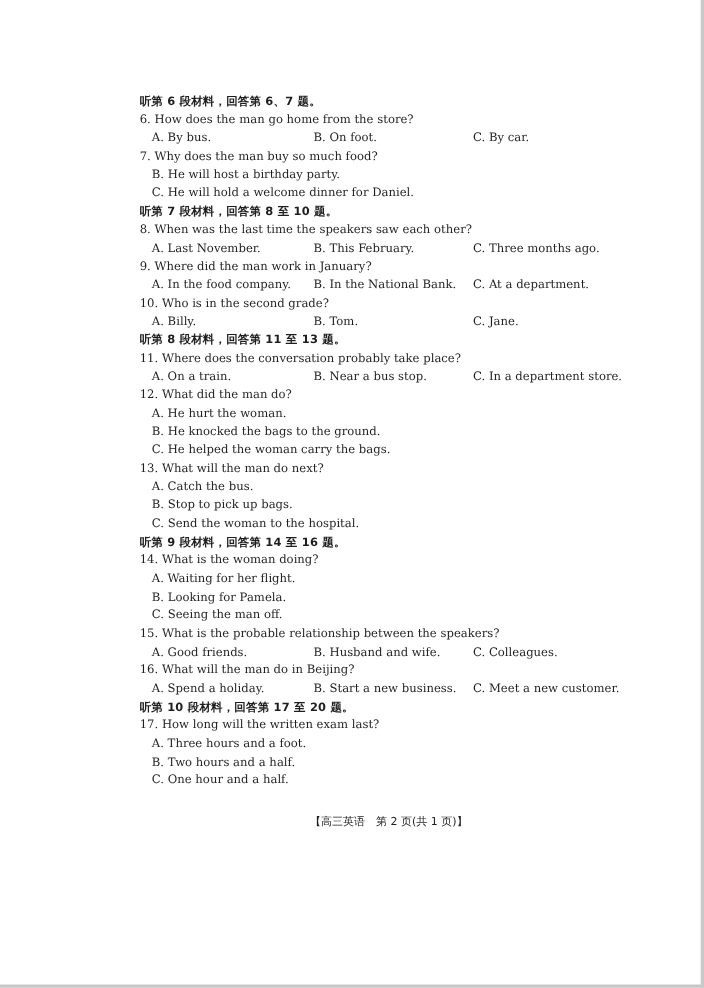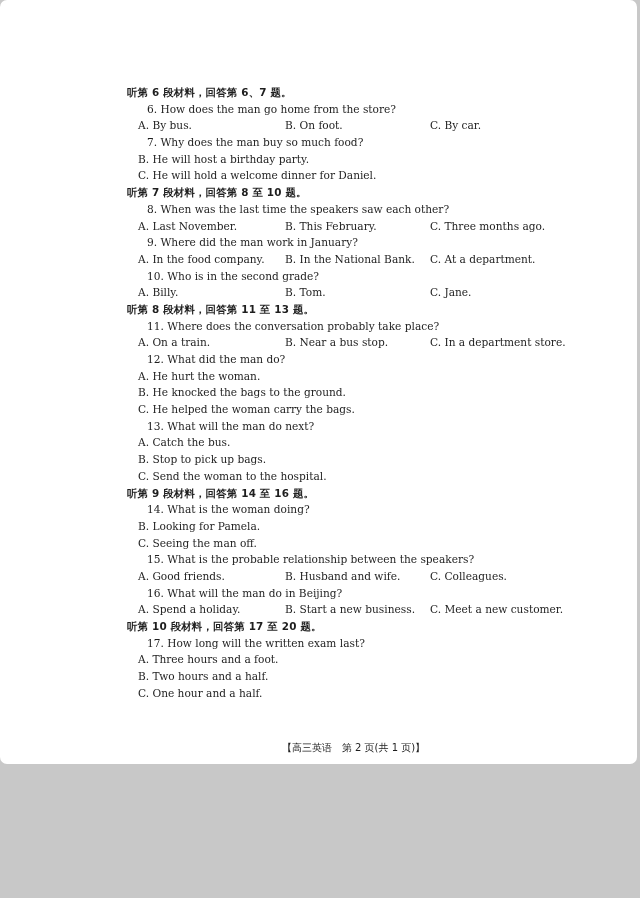--- a/index.html
+++ b/index.html
@@ -13,23 +13,22 @@
       position: relative;
       overflow: hidden;
       font-family: "DejaVu Serif", "Liberation Serif", serif;
       color: #1e1e1e;
     }
     .page {
       position: absolute;
       left: 0;
       top: 0;
       width: 637px;
-      height: 764px;
+      height: 895px;
       background: #ffffff;
-      border-radius: 7px;
     }
     .content {
       position: absolute;
       left: 127px;
       top: 84px;
       width: 450px;
     }
     .line {
       height: 16.7px;
       line-height: 16.7px;
@@ -38,21 +37,20 @@
       position: relative;
     }
     .section-header {
       font-weight: bold;
       font-family: "DejaVu Sans", "Liberation Sans", sans-serif;
       font-size: 10.4px;
       letter-spacing: 0.2px;
     }
     .question {
       padding-left: 0;
-      margin-left: 20px;
     }
     .opt-stack {
       padding-left: 11px;
     }
     .opt-row {
       position: relative;
     }
     .opt-row .opt {
       position: absolute;
       top: 0;
@@ -121,20 +119,21 @@
     <div class="line opt-stack">A. He hurt the woman.</div>
     <div class="line opt-stack">B. He knocked the bags to the ground.</div>
     <div class="line opt-stack">C. He helped the woman carry the bags.</div>
     <div class="line question">13. What will the man do next?</div>
     <div class="line opt-stack">A. Catch the bus.</div>
     <div class="line opt-stack">B. Stop to pick up bags.</div>
     <div class="line opt-stack">C. Send the woman to the hospital.</div>
 
     <div class="line section-header">听第 9 段材料，回答第 14 至 16 题。</div>
     <div class="line question">14. What is the woman doing?</div>
+    <div class="line opt-stack">A. Waiting for her flight.</div>
     <div class="line opt-stack">B. Looking for Pamela.</div>
     <div class="line opt-stack">C. Seeing the man off.</div>
     <div class="line question">15. What is the probable relationship between the speakers?</div>
     <div class="line opt-row">
       <span class="opt a">A. Good friends.</span>
       <span class="opt b">B. Husband and wife.</span>
       <span class="opt c">C. Colleagues.</span>
     </div>
     <div class="line question">16. What will the man do in Beijing?</div>
     <div class="line opt-row">

